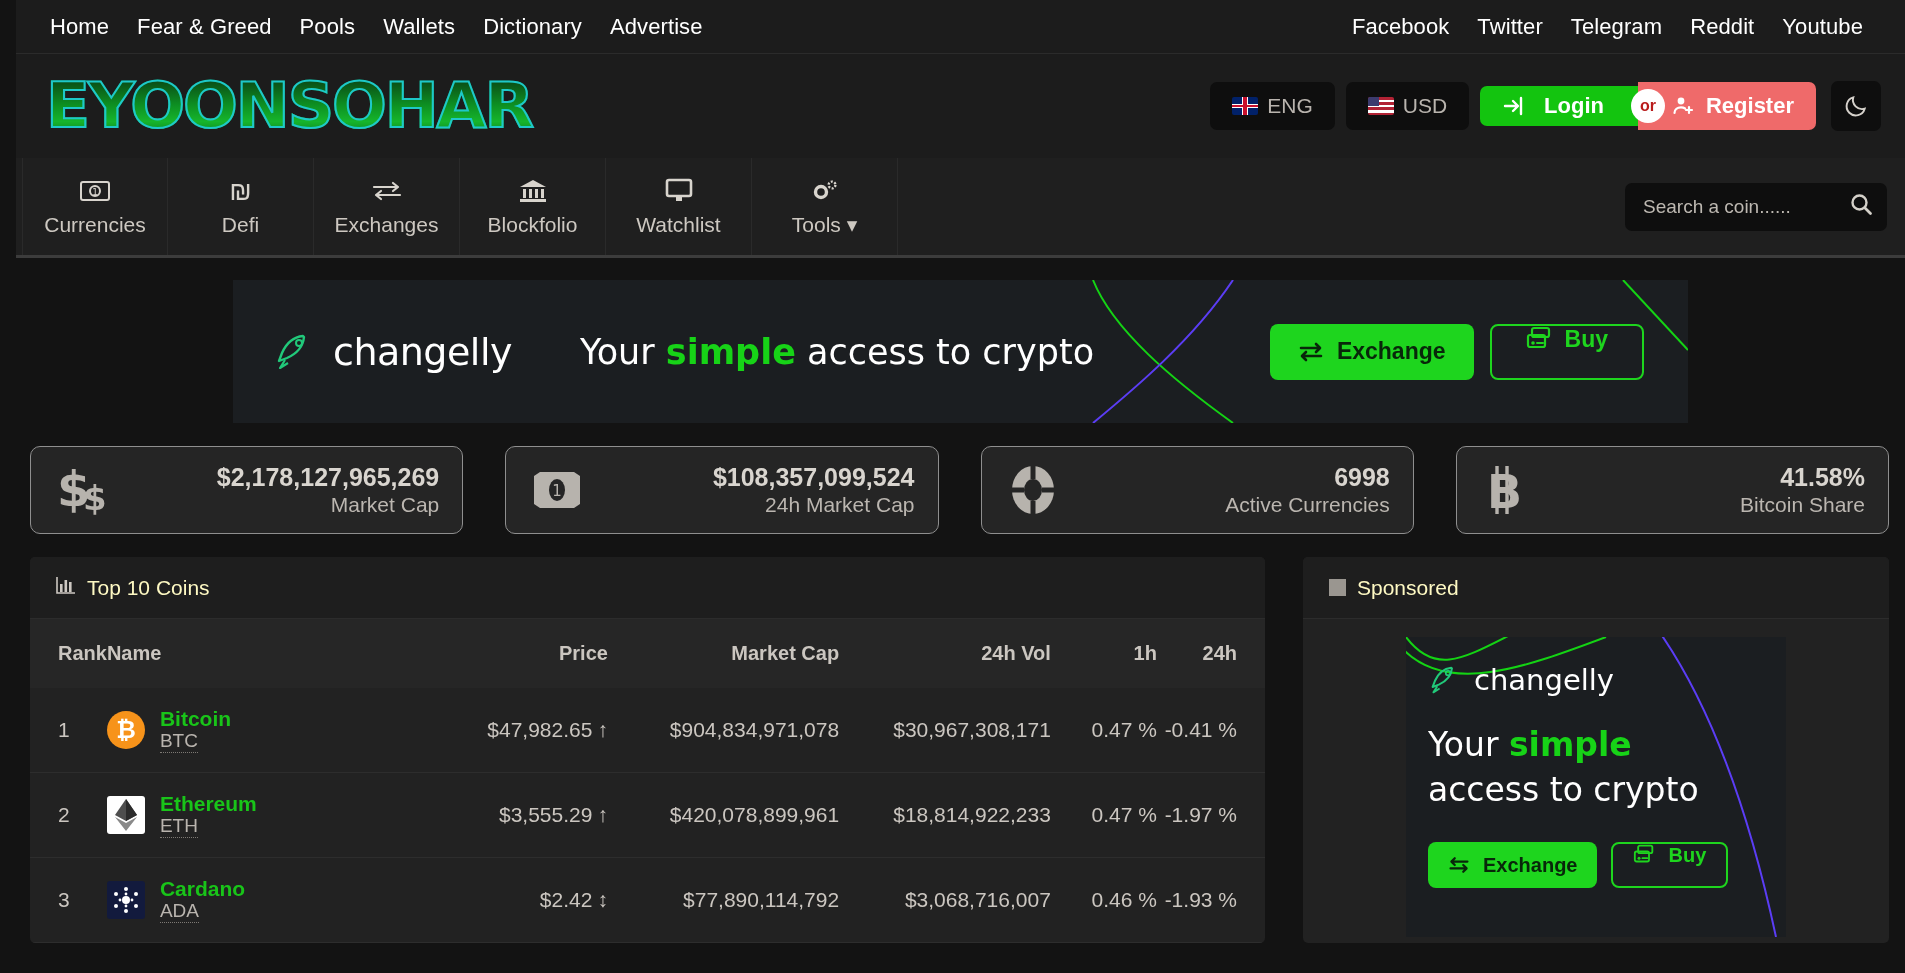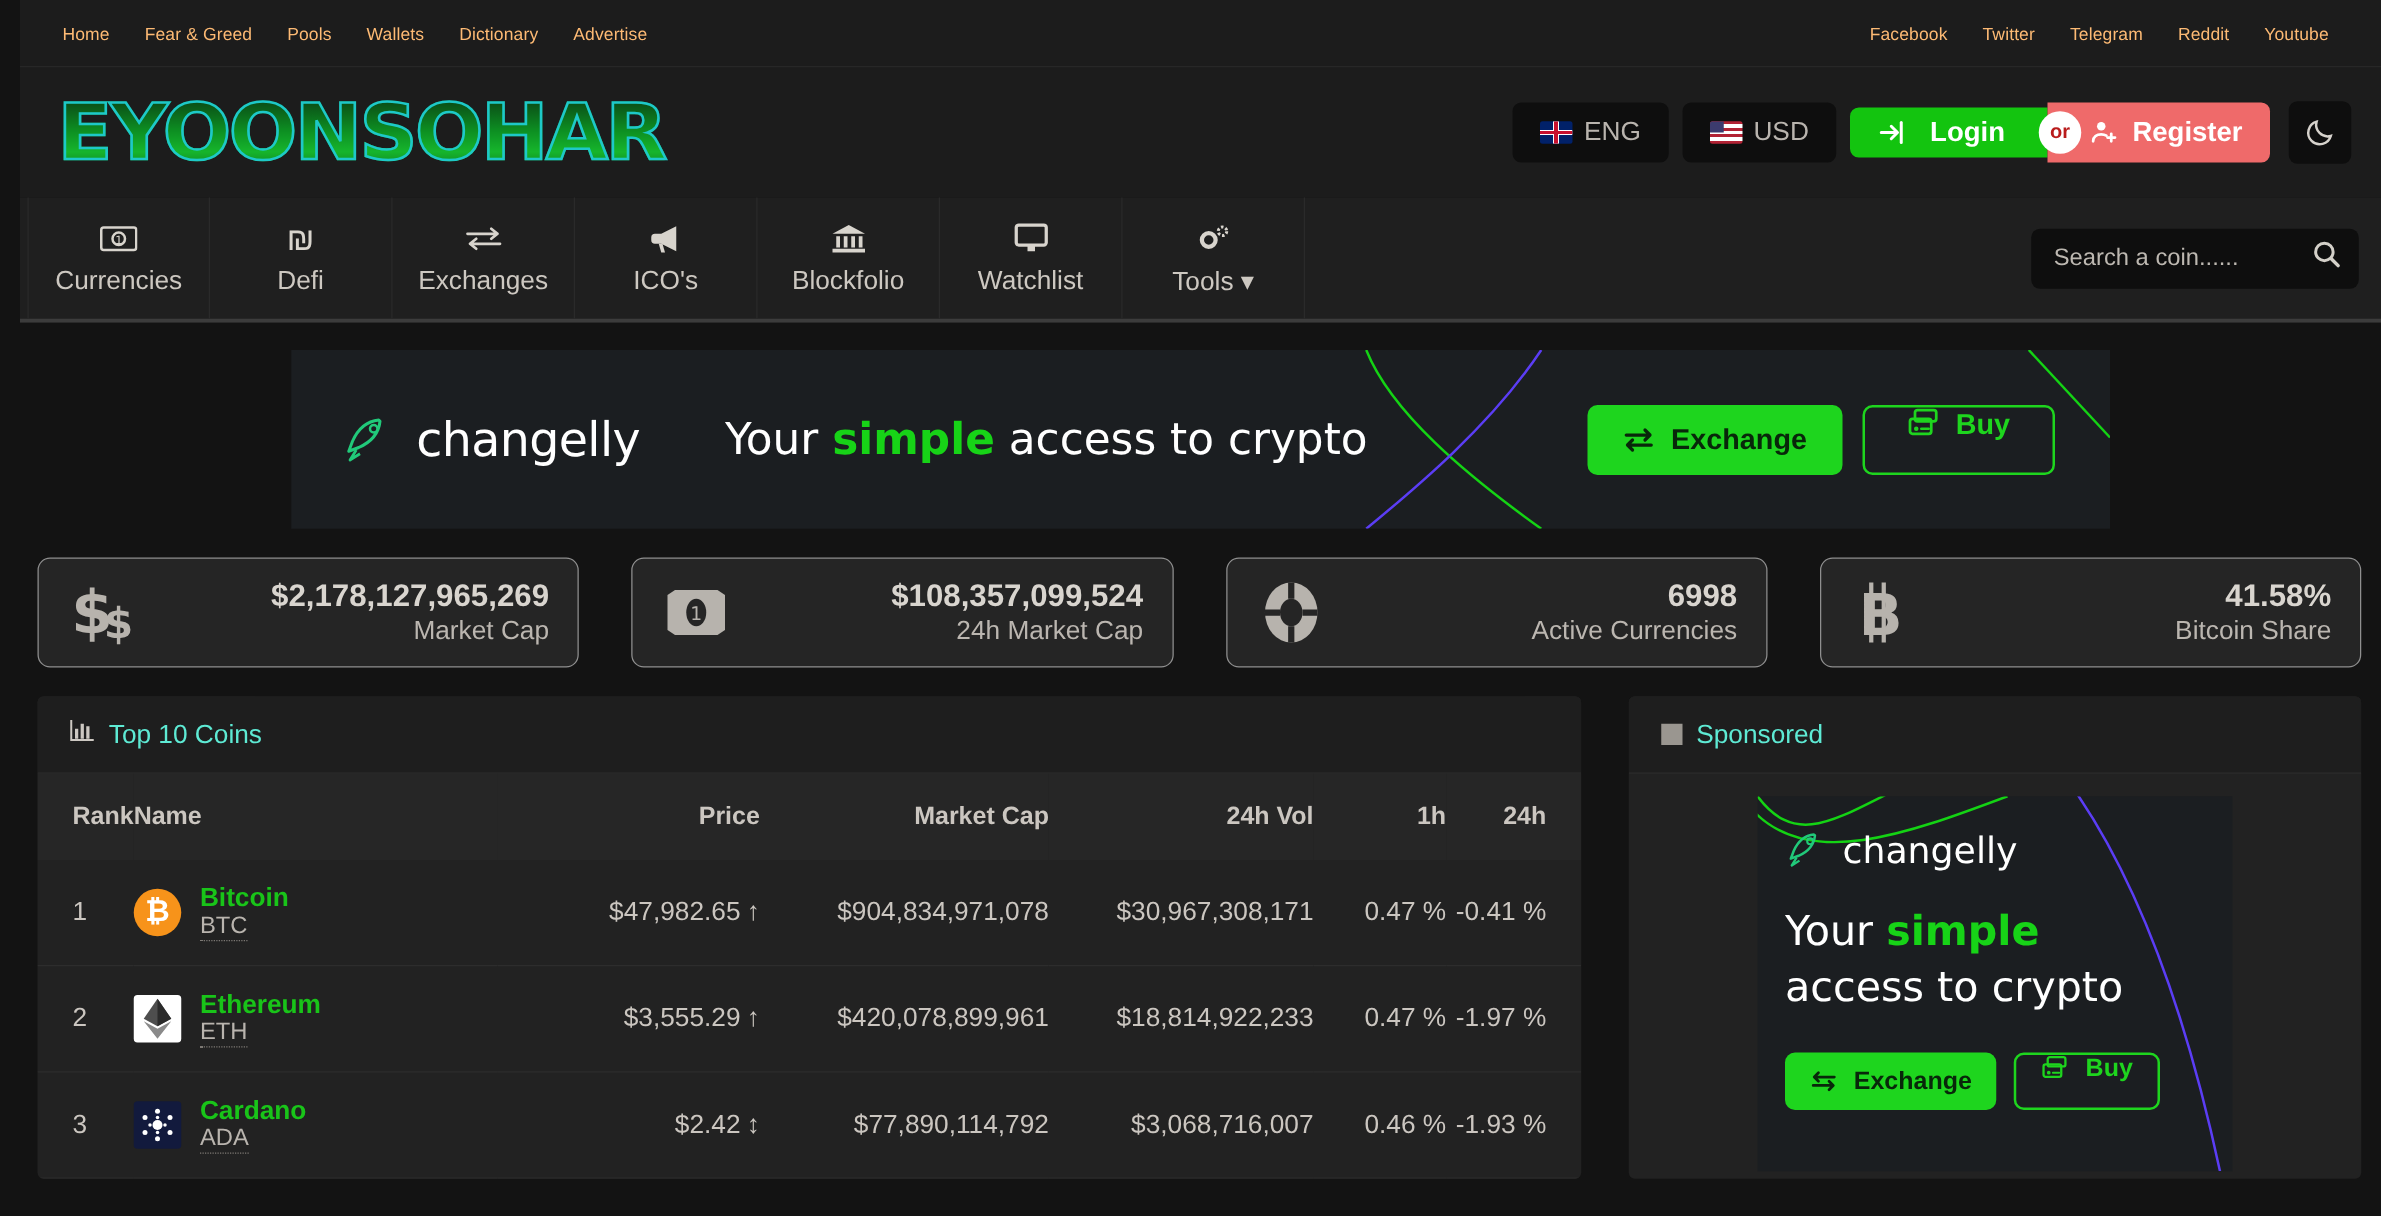--- a/index.html
+++ b/index.html
@@ -23,22 +23,22 @@
     height: 54px;
     background: #1c1c1c;
     display: flex;
     align-items: center;
     padding: 0 28px 0 20px;
     border-bottom: 1px solid #2b2b2b;
   }
   .topbar .left, .topbar .right { display: flex; align-items: center; }
   .topbar .right { margin-left: auto; }
   .topnav-link {
-    color: #fdba74;
-    font-size: 14px;
+    color: #ffffff;
+    font-size: 22px;
     text-decoration: none;
     padding: 0 14px;
     white-space: nowrap;
     letter-spacing: .1px;
   }
 
   
   .logobar {
     height: 104px;
     background: #1c1c1c;
@@ -185,21 +185,21 @@
   .stat .sicon { color:#b7b3ad; font-size:46px; line-height:1; display:flex;align-items:center; }
   .stat .sright { margin-left:auto; text-align:right; }
   .stat .sval { color:#d9d5cf; font-size:25px; font-weight:bold; line-height:1.22;}
   .stat .slab { color:#bbb6b0; font-size:21px; line-height:1.22;}
 
   
   .content { display:flex; gap:38px; padding: 23px 16px 0 14px; }
   .card { background:#222222; border-radius:5px; overflow:hidden; }
   .card-head {
     background:#1e1e1e; height:62px; display:flex; align-items:center; gap:11px;
-    padding: 0 26px; color:#5eead4; font-size:21px;
+    padding: 0 26px; color:#fef9c3; font-size:21px;
     border-bottom:1px solid #2c2c2c;
   }
   .col-main { width: 1235px; }
   .col-side { flex:1; }
 
   table.coins { width:100%; border-collapse:collapse; }
   table.coins th {
     background:#262626; color:#cbc6c0; font-size:20px; font-weight:bold;
     padding: 23px 0; text-align:right;
   }
@@ -322,29 +322,20 @@
       <span class="nlabel">Defi</span>
     </div>
     <div class="navitem">
       <span class="nicon">
         <svg width="32" height="24" viewBox="0 0 32 22">
               <path d="M3 7h24M22 3l5 4-5 4" stroke="#d8d4cd" stroke-width="2.2" fill="none" stroke-linecap="round" stroke-linejoin="round"></path>
               <path d="M29 15H5M10 11l-5 4 5 4" stroke="#d8d4cd" stroke-width="2.2" fill="none" stroke-linecap="round" stroke-linejoin="round"></path>
             </svg>
       </span>
       <span class="nlabel">Exchanges</span>
-    </div>
-    <div class="navitem">
-      <span class="nicon">
-        <svg width="28" height="26" viewBox="0 0 28 26">
-              <path d="M22 3v20L10 17H5a3 3 0 0 1-3-3V12a3 3 0 0 1 3-3h5z" fill="#d8d4cd"></path>
-              <path d="M8 17l2 7h3l-2-7" fill="#d8d4cd"></path>
-            </svg>
-      </span>
-      <span class="nlabel">ICO's</span>
     </div>
     <div class="navitem">
       <span class="nicon">
         <svg width="30" height="26" viewBox="0 0 30 26">
               <path d="M15 2L2 9h26L15 2z" fill="#d8d4cd"></path>
               <rect x="5" y="11" width="3" height="9" fill="#d8d4cd"></rect>
               <rect x="11" y="11" width="3" height="9" fill="#d8d4cd"></rect>
               <rect x="17" y="11" width="3" height="9" fill="#d8d4cd"></rect>
               <rect x="23" y="11" width="3" height="9" fill="#d8d4cd"></rect>
               <rect x="2" y="21" width="26" height="3" fill="#d8d4cd"></rect>

